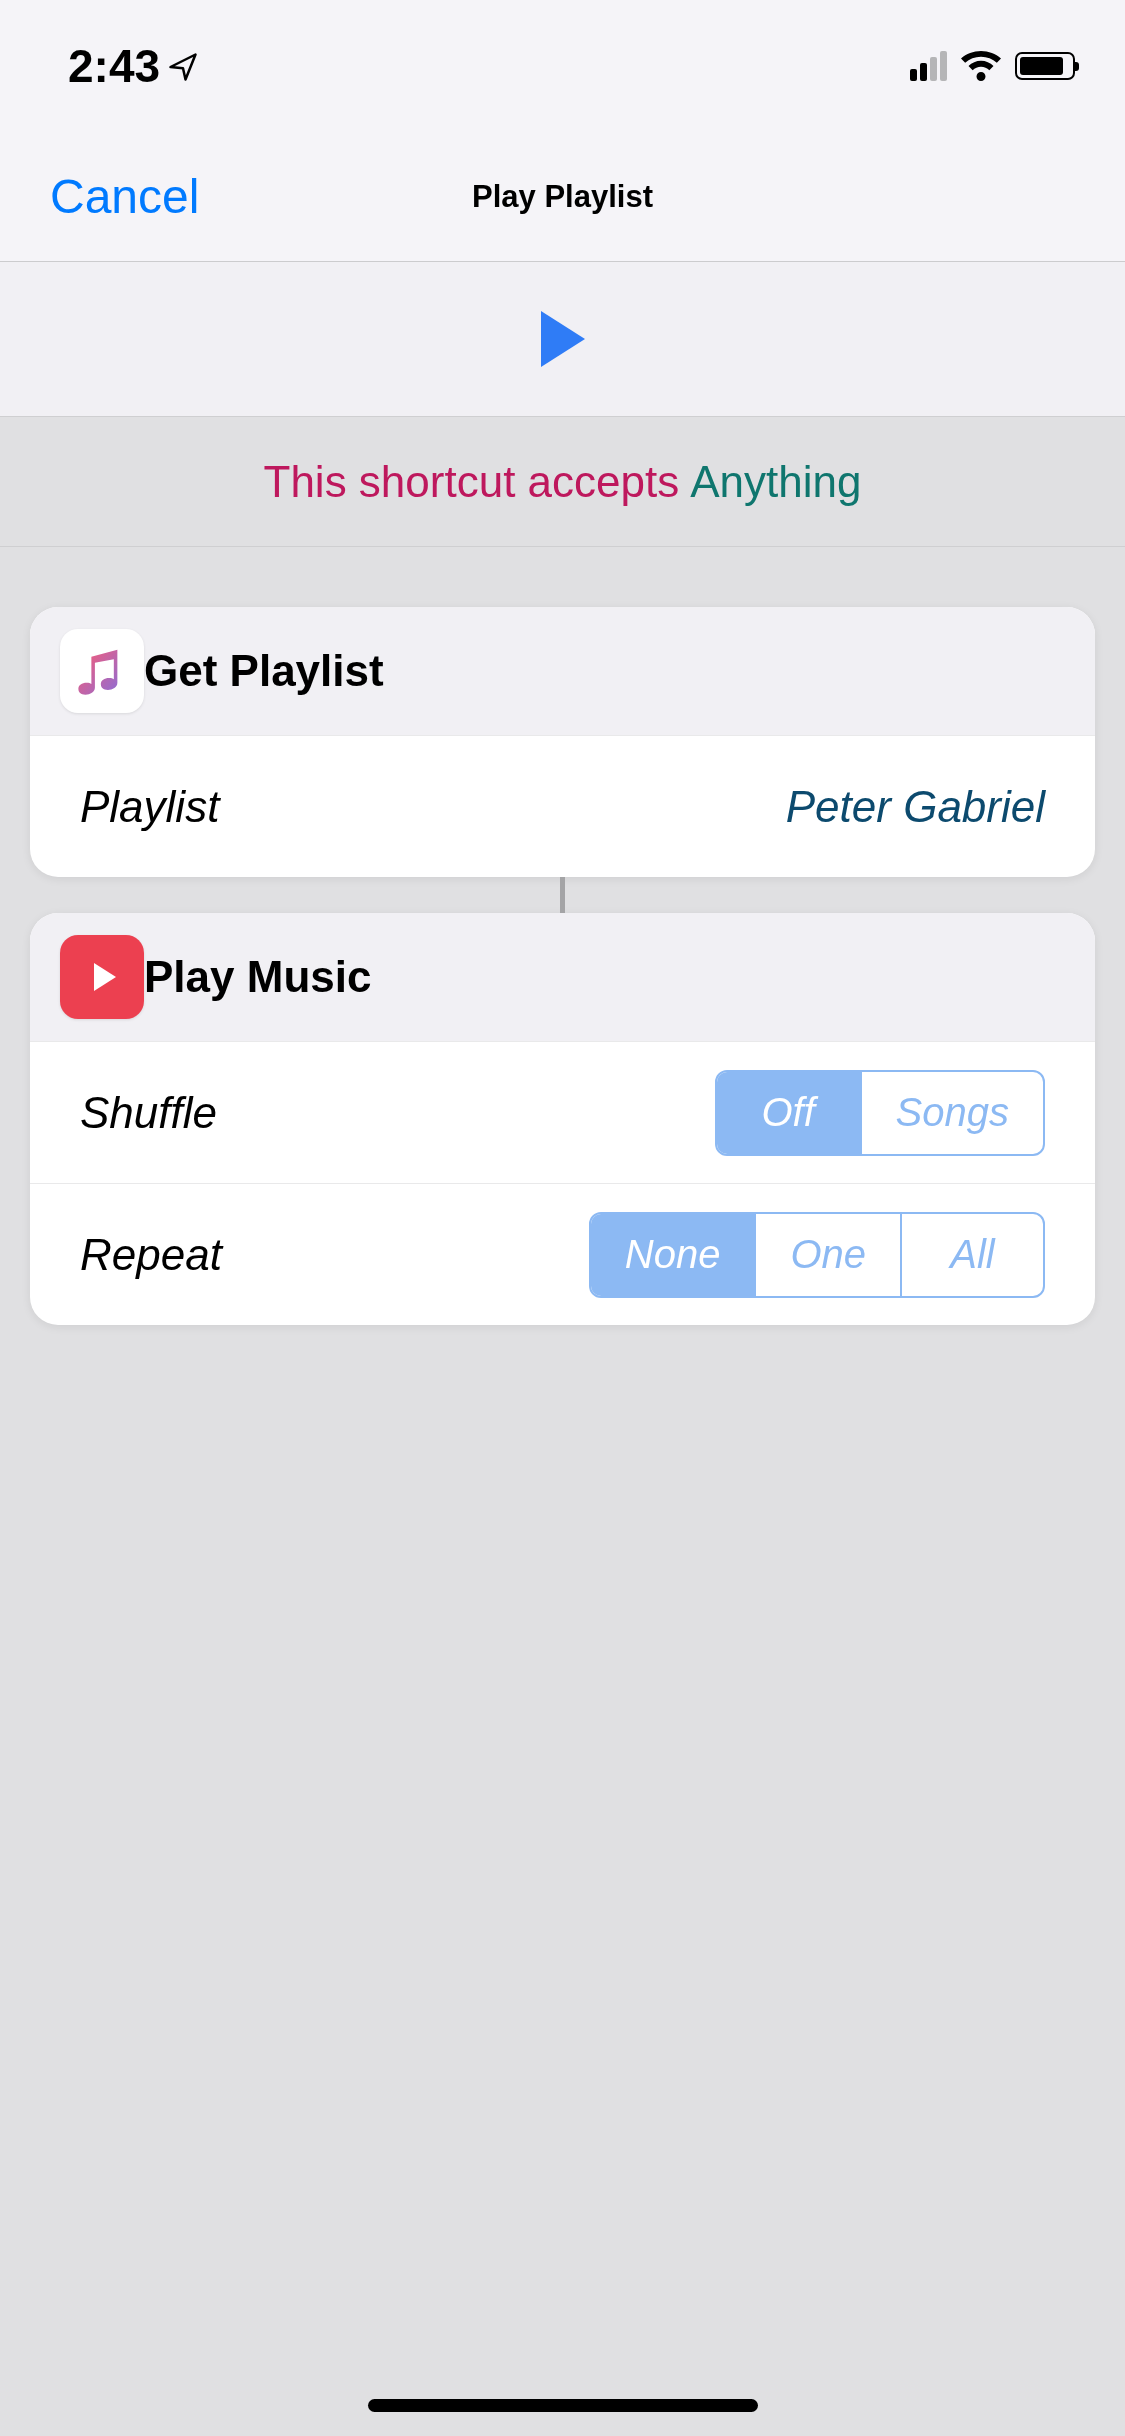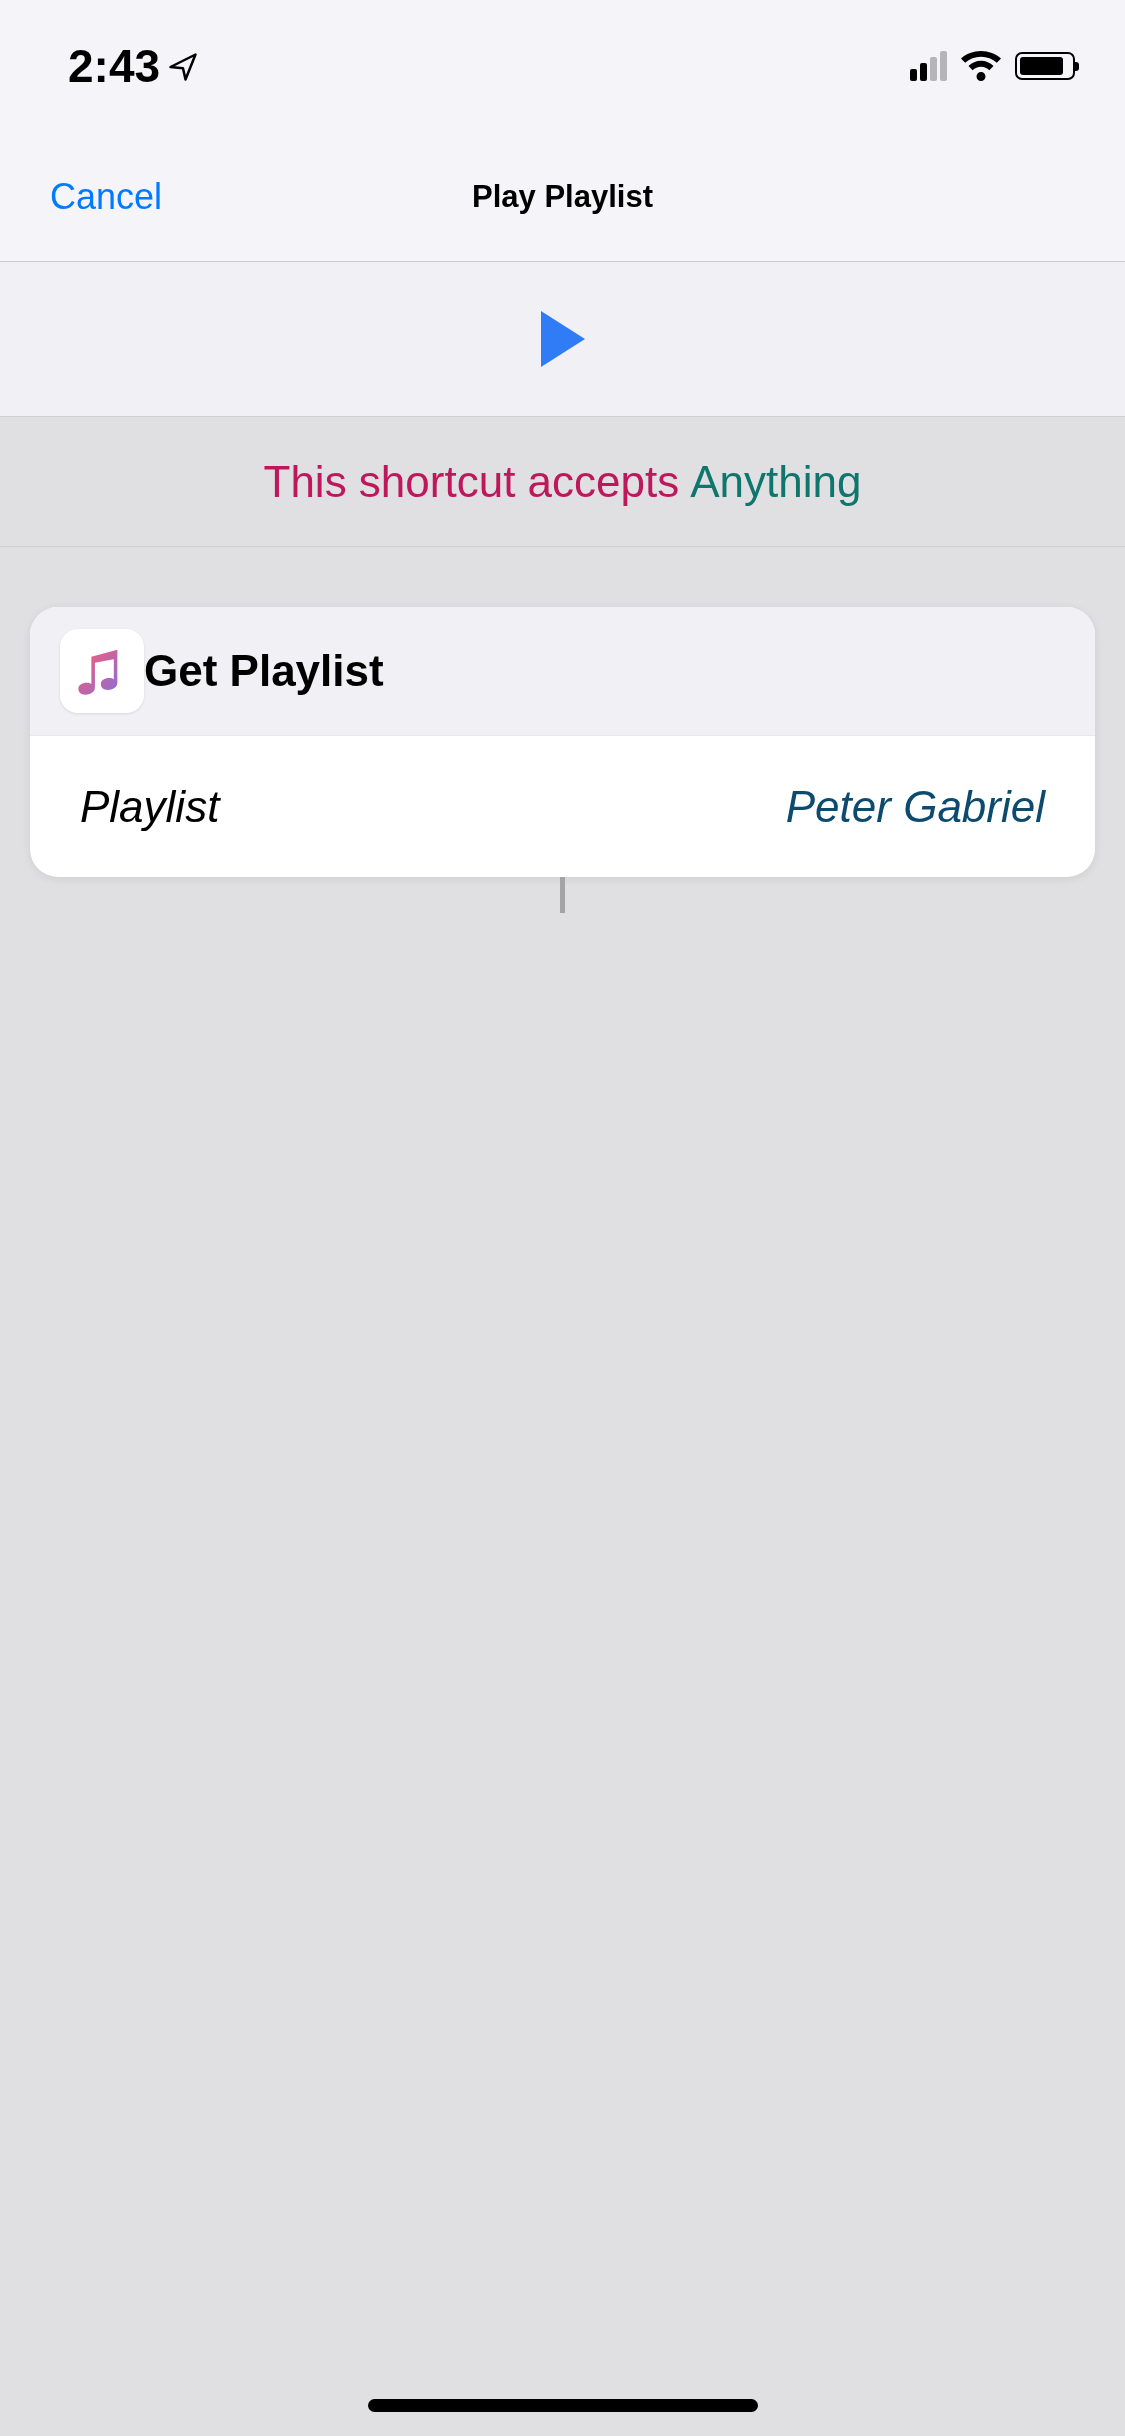--- a/index.html
+++ b/index.html
@@ -79,21 +79,21 @@
       height: 130px;
       background: #f5f4f8;
       border-bottom: 1px solid #ccccce;
       display: flex;
       align-items: center;
       position: relative;
       padding: 0 50px;
     }
     .nav-cancel {
       color: #007aff;
-      font-size: 36px;
+      font-size: 48px;
     }
     .nav-title {
       position: absolute;
       left: 50%;
       transform: translateX(-50%);
       font-size: 31px;
       font-weight: 600;
     }
     .play-button-row {
       height: 155px;
@@ -298,16 +298,39 @@
     <div class="card-row">
       <div class="row-label">Playlist</div>
       <div class="row-value">Peter Gabriel</div>
     </div>
   </div>
 
   <div class="connector">
     <div class="connector-line"></div>
   </div>
 
+  <div class="card">
+    <div class="card-header">
+      <div class="app-icon app-icon-red">
+        <div class="play-small"></div>
+      </div>
+      <div class="card-title">Play Music</div>
+    </div>
+    <div class="card-row">
+      <div class="row-label">Shuffle</div>
+      <div class="segmented-control">
+        <div class="segment selected">Off</div>
+        <div class="segment">Songs</div>
+      </div>
+    </div>
+    <div class="card-row">
+      <div class="row-label">Repeat</div>
+      <div class="segmented-control">
+        <div class="segment selected">None</div>
+        <div class="segment">One</div>
+        <div class="segment">All</div>
+      </div>
+    </div>
+  </div>
 
 </div>
 
 <div class="home-indicator"></div>
 
 </body></html>

